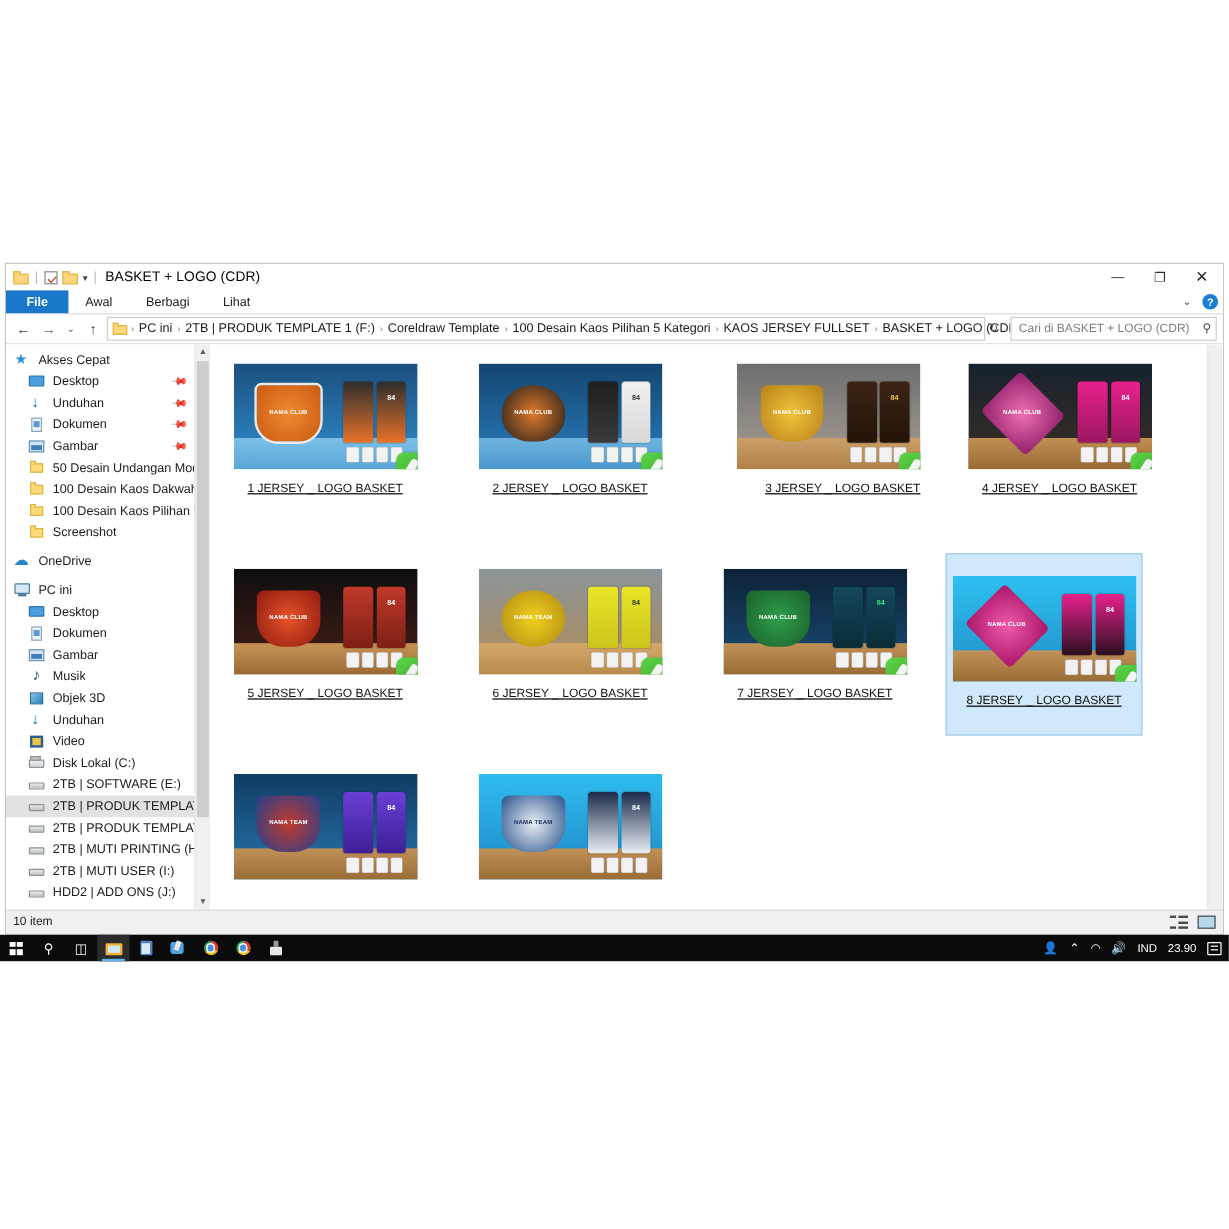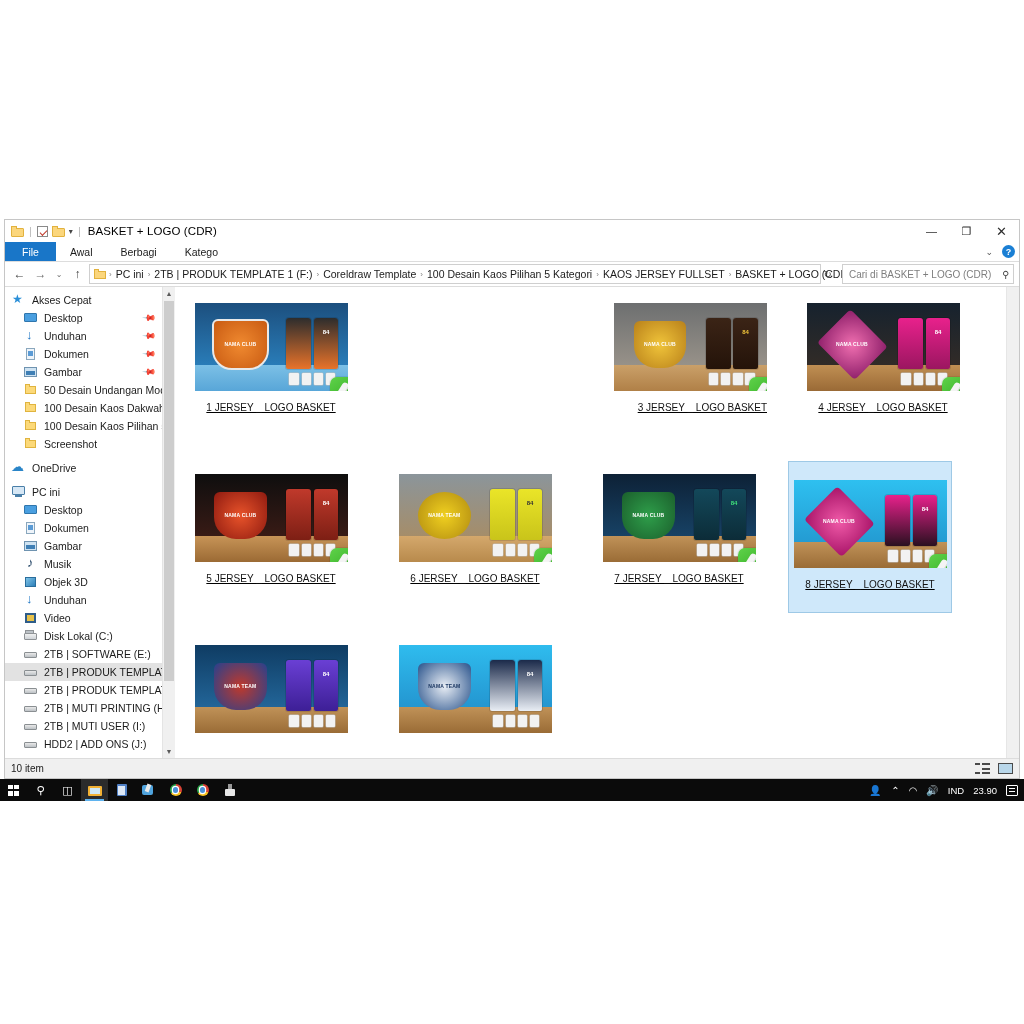--- a/index.html
+++ b/index.html
@@ -24,21 +24,21 @@
   .qat-prop{width:11px;height:11px;border:1px solid #8a8a8a;background:#fff;position:relative;box-sizing:border-box;}
   .qat-prop:after{content:"";position:absolute;left:2px;top:3px;width:6px;height:3px;border-left:1.5px solid #c0392b;border-bottom:1.5px solid #c0392b;transform:rotate(-45deg);}
   .qat-caret{font-size:8px;color:#444;}
   .win-title{font-size:11.5px;color:#000;margin-left:6px;letter-spacing:.1px;}
   .winbtns{position:absolute;right:0;top:0;display:flex;}
   .winbtn{width:35px;height:22px;display:flex;align-items:center;justify-content:center;font-size:11px;color:#2b2b2b;}
   .winbtn.close{font-size:13px;}
   
   .ribbon{height:19px;background:#ffffff;display:flex;align-items:stretch;position:relative;border-bottom:1px solid #ddd;flex:0 0 auto;}
   .rtab{font-size:10.5px;display:flex;align-items:center;padding:0 14px;color:#1b1b1b;}
-  .rtab.file{background:#1976c8;color:#fff;padding:0 17px;}
+  .rtab.file{background:#1976c8;color:#fff;padding:0 17px;font-weight:bold;}
   .ribbon-right{position:absolute;right:4px;top:0;height:19px;display:flex;align-items:center;gap:9px;}
   .rbn-chev{font-size:9px;color:#555;}
   .help-ico{width:13px;height:13px;border-radius:50%;background:#1a7fd4;color:#fff;font-size:9px;display:flex;align-items:center;justify-content:center;font-weight:bold;}
   
   .addrbar{height:24px;background:#ffffff;display:flex;align-items:center;padding:0 5px;gap:2px;flex:0 0 auto;}
   .navbtn{width:19px;height:19px;display:flex;align-items:center;justify-content:center;font-size:12px;color:#6d6d6d;}
   .navbtn.active{color:#3c3c3c;}
   .navbtn.sm{width:14px;font-size:8px;}
   .crumbs{flex:1;height:18px;border:1px solid #cfcfcf;background:#fff;display:flex;align-items:center;padding:0 2px 0 3px;min-width:0;}
   .crumb-folder{width:12px;height:10px;position:relative;margin:0 2px 0 1px;flex:0 0 auto;}
@@ -166,21 +166,21 @@
       <div class="winbtn">—</div>
       <div class="winbtn">❐</div>
       <div class="winbtn close">✕</div>
     </div>
   </div>
 
   <div class="ribbon">
     <div class="rtab file">File</div>
     <div class="rtab">Awal</div>
     <div class="rtab">Berbagi</div>
-    <div class="rtab">Katego</div>
+    <div class="rtab">Lihat</div>
     <div class="ribbon-right">
       <span class="rbn-chev">⌄</span>
       <span class="help-ico">?</span>
     </div>
   </div>
 
   <div class="addrbar">
     <div class="navbtn active">←</div>
     <div class="navbtn">→</div>
     <div class="navbtn sm">⌄</div>
@@ -355,20 +355,45 @@
                 <div class="shoe"></div>
                 <div class="shoe"></div>
                 <div class="shoe"></div>
                 <div class="shoe"></div>
               </div>
             <div class="badge"></div>
           </div>
           <div class="tlabel">1 JERSEY _ LOGO BASKET</div>
         </div>
 
+        <div class="tile" style="left:212px;top:0;">
+          <div class="thumb">
+            <div class="court" style="background:linear-gradient(#14456f,#2a7fc0)"></div>
+            <div class="floor" style="background:linear-gradient(#6fb4df,#4a97cc)"></div>
+            <div class="logo">
+                <div class="crest" style="background:radial-gradient(circle,#e07a2a,#1d1d1d);border-radius:50% 50% 45% 45%;">NAMA CLUB</div>
+              </div>
+            <div class="jerseys">
+              <div class="jersey" style="background:linear-gradient(#1f1f1f,#3a3a3a)">
+                  <span class="num"></span>
+                </div>
+              <div class="jersey" style="background:linear-gradient(#f0f0f0,#d8d8d8)">
+                  <span class="num" style="color:#333">84</span>
+                </div>
+            </div>
+            <div class="shoes">
+                <div class="shoe"></div>
+                <div class="shoe"></div>
+                <div class="shoe"></div>
+                <div class="shoe"></div>
+              </div>
+            <div class="badge"></div>
+          </div>
+          <div class="tlabel">2 JERSEY _ LOGO BASKET</div>
+        </div>
 
         <div class="tile" style="left:416px;top:0;align-items:flex-end;">
           <div class="thumb">
             <div class="court" style="background:linear-gradient(#6d6f70,#a9a093)"></div>
             <div class="floor" style="background:linear-gradient(#caa069,#b08047)"></div>
             <div class="logo">
                 <div class="crest" style="background:radial-gradient(circle,#f0c43a,#b8801a);border-radius:6px 6px 22px 22px;">NAMA CLUB</div>
               </div>
             <div class="jerseys">
               <div class="jersey" style="background:linear-gradient(#3b2416,#241309)">

